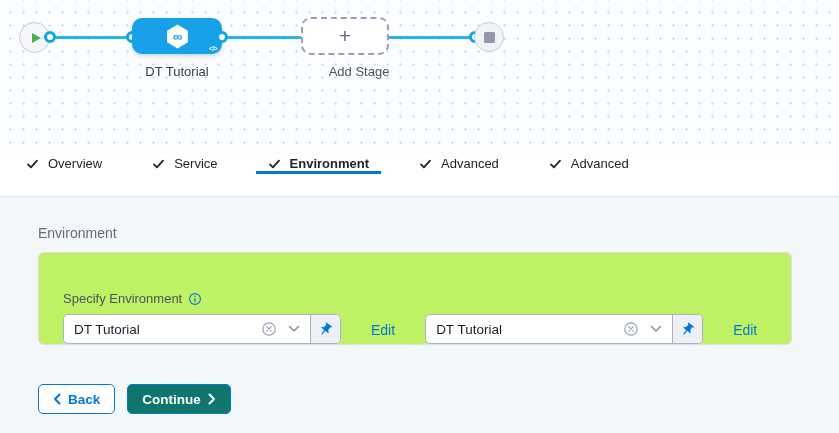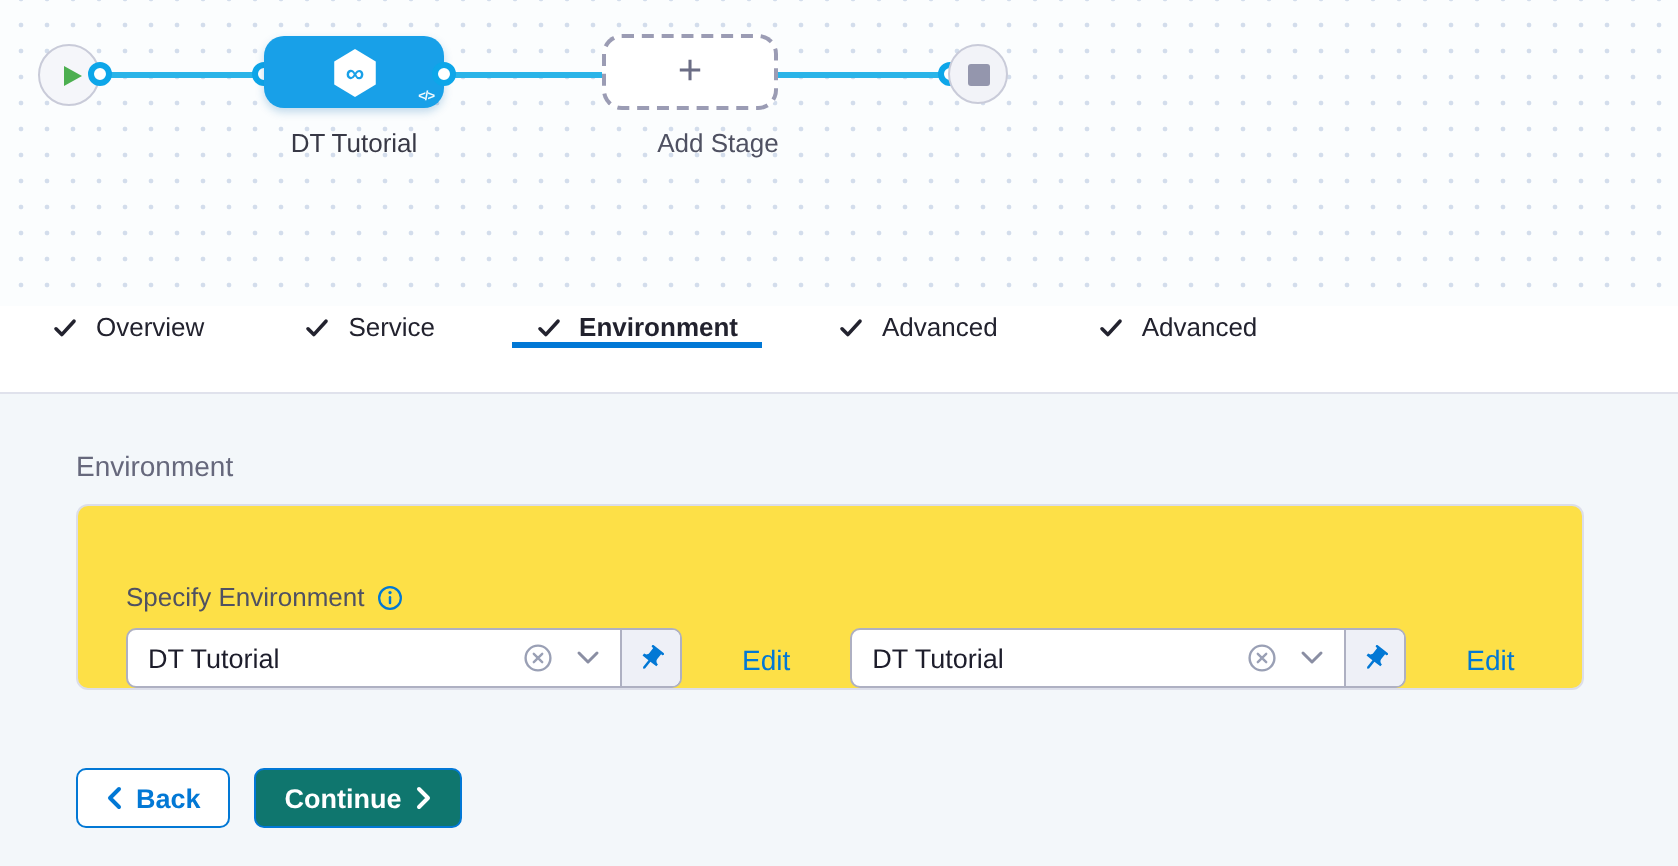--- a/index.html
+++ b/index.html
@@ -57,21 +57,21 @@
     display:flex; align-items:center; gap:9px; padding:0 12px; margin-right:26px;
     font-size:13px; color:#22222e; cursor:pointer; border-bottom:3px solid transparent; padding-top:3px;
   }
   .tab.active { font-weight:bold; border-bottom-color:#0278d5; }
   .check-icon { flex:0 0 auto; }
 
   
   .content { height:236px; background:#f3f7fa; padding:28px 38px 0 38px; }
   .section-title { font-size:14px; color:#66687c; margin-bottom:11px; }
   .card {
-    width:754px; height:93px; background:#fde047; border:1px solid #dcdee9; border-radius:6px;
+    width:754px; height:93px; background:#bef264; border:1px solid #dcdee9; border-radius:6px;
     padding:19px 24px 0 24px; display:flex;
   }
   .field { display:flex; align-items:flex-end; }
   .field + .field { margin-left:30px; }
   .field-main { display:flex; flex-direction:column; }
   .field-label-row { display:flex; align-items:center; gap:6px; margin-bottom:8px; }
   .field-label { font-size:13px; color:#4f5162; }
   .combo {
     display:flex; align-items:center; width:278px; height:30px;
     border:1px solid #aeb0c2; border-radius:5px; background:#fff; overflow:hidden;

